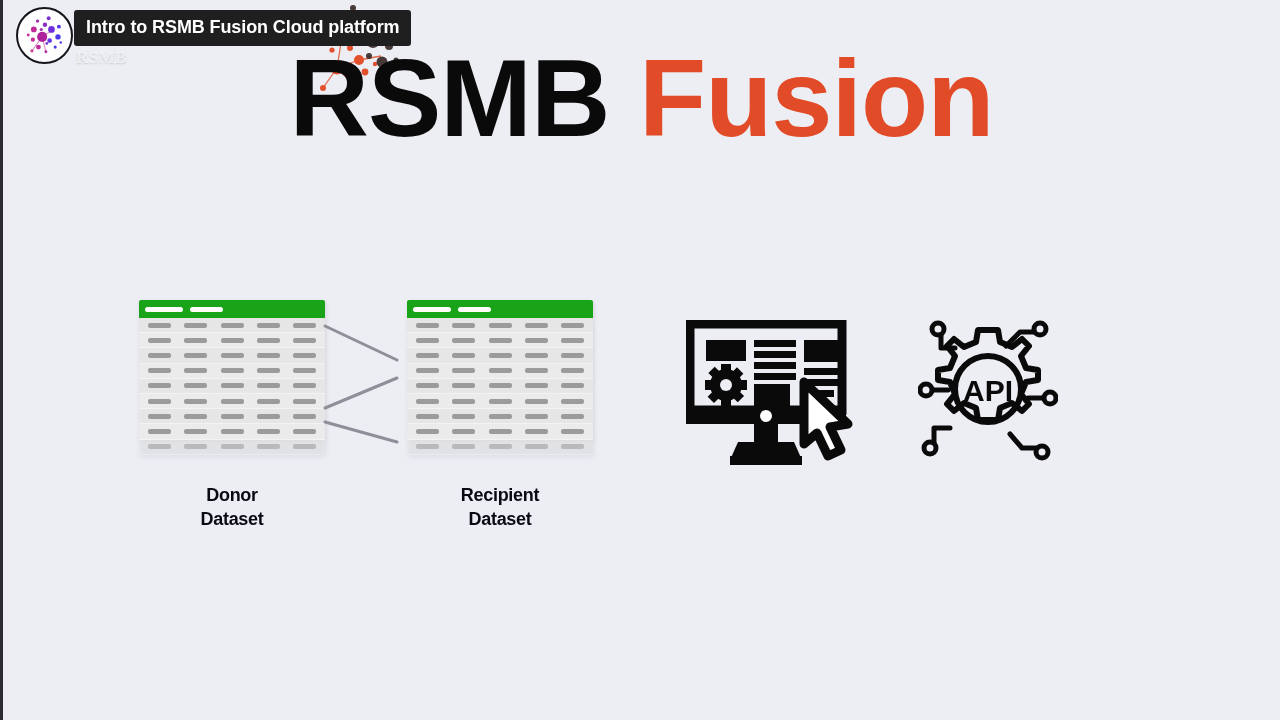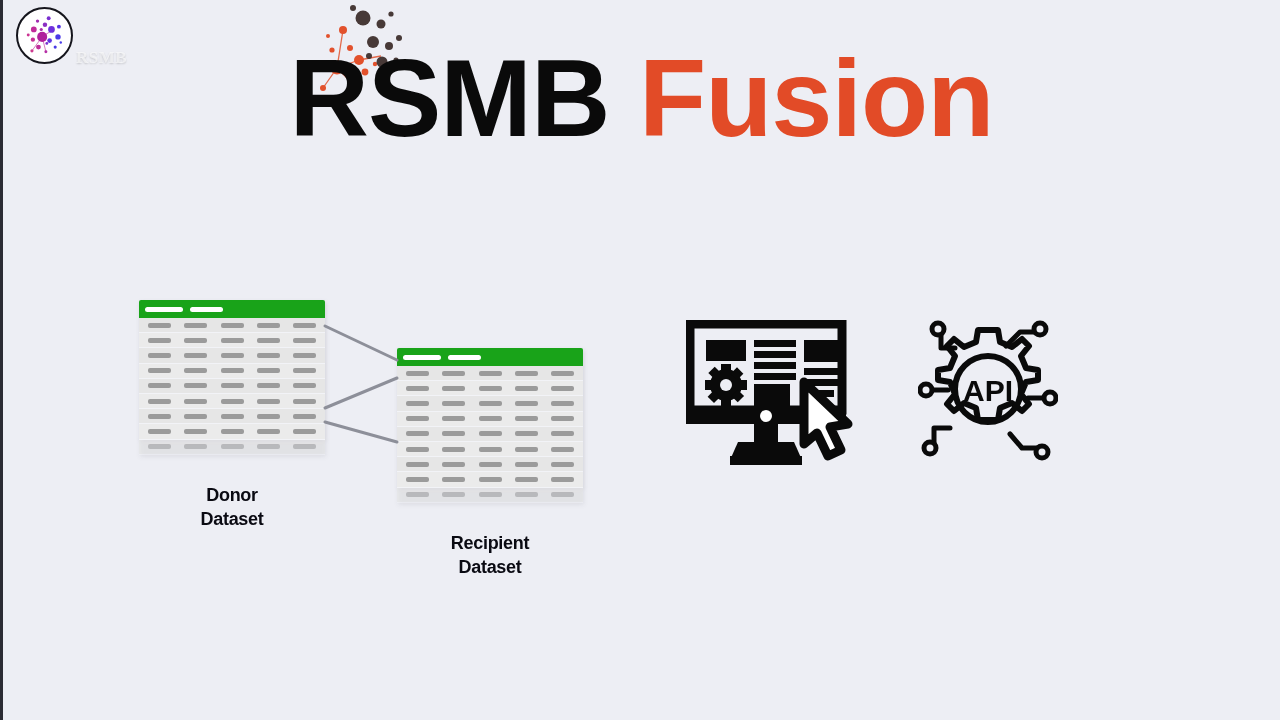--- a/index.html
+++ b/index.html
@@ -41,21 +41,21 @@
     left:300px; top:0px;
     width:110px; height:95px;
     pointer-events:none;
   }
 
   
   #datasets { position:absolute; left:0; top:300px; width:640px; height:270px; }
 
   .dataset-block { position:absolute; top:0; }
   #donor-block { left:136px; }
-  #recipient-block { left:394px;margin-top:48px; }
+  #recipient-block { left:404px; }
 
   .table-card {
     position:relative;
     width:186px;
     filter:drop-shadow(1px 2px 2px rgba(30,30,50,.13));
   }
   .table-head {
     height:18px;
     background:#19a319;
     border-radius:2px 2px 0 0;
@@ -447,14 +447,15 @@
         <circle cx="40" cy="41" r="1.7" fill="#4a3ce6"></circle>
         <circle cx="31" cy="37" r="1.5" fill="#7a33cf"></circle>
         <circle cx="25" cy="22" r="1.7" fill="#a82cac"></circle>
         <circle cx="46" cy="36" r="1.3" fill="#4b3ce8"></circle>
       </g>
     </svg>
   </div>
 
   <div id="logo-wordmark">RSMB</div>
 
+  <div id="video-title-tooltip">Intro to RSMB Fusion Cloud platform</div>
 
 </div>
 
 </body></html>

